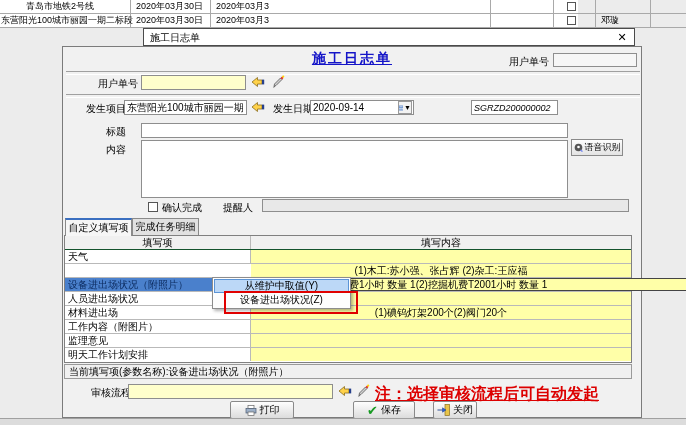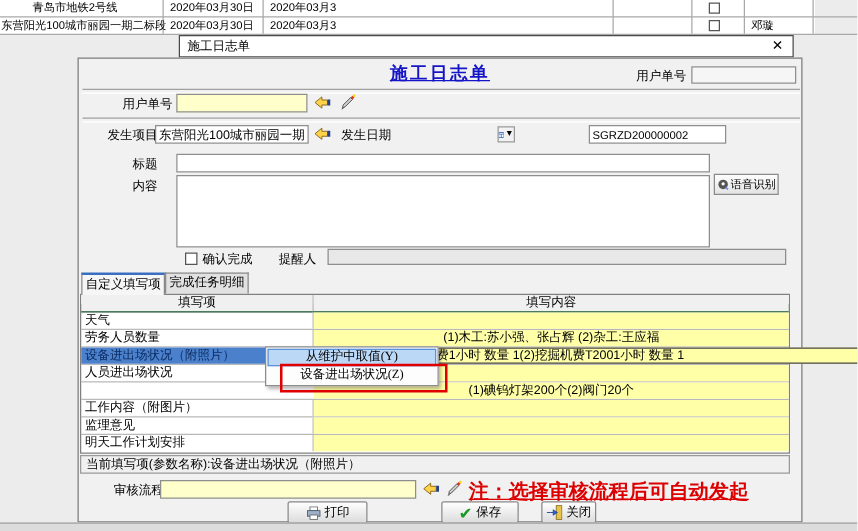--- a/index.html
+++ b/index.html
@@ -1,20 +1,20 @@
 <!DOCTYPE html>
 <html><head>
 <meta charset="utf-8">
 <style>
   html,body{margin:0;padding:0;}
   body{font-family:"Liberation Sans","DejaVu Sans",sans-serif;}
   .screen{position:relative;width:686px;height:425px;background:#ececec;overflow:hidden;color:#000;}
   .abs{position:absolute;}
   
-  .bgtable{position:absolute;left:0;top:0;width:652px;height:28px;background:#fff;font-size:9px;}
+  .bgtable{position:absolute;left:0;top:0;width:578px;height:28px;background:#fff;font-size:9px;}
   .bgrow{position:absolute;left:0;width:686px;height:14px;border-bottom:1px solid #a9a9a9;box-sizing:border-box;}
   .vline{position:absolute;top:0;height:27px;width:1px;background:#a9a9a9;}
   .bgcell{position:absolute;white-space:nowrap;line-height:13px;}
   .cb{position:absolute;width:9px;height:9px;border:1px solid #555;background:#fff;box-sizing:border-box;}
   
   .titlebar{position:absolute;left:143px;top:28px;width:492px;height:18px;background:#fff;border:1px solid #4a4a4a;box-sizing:border-box;font-size:10px;line-height:16px;}
   .titlebar .t{position:absolute;left:6px;top:1px;}
   .xbtn{position:absolute;right:5px;top:0px;width:14px;height:16px;text-align:center;font-size:11px;line-height:16px;}
   .dialog{position:absolute;left:62px;top:46px;width:580px;height:372px;background:#f1f1f1;border:1px solid #7b7b7b;box-sizing:border-box;font-size:10px;}
   .lbl{position:absolute;white-space:nowrap;font-size:10px;line-height:13px;}
@@ -32,21 +32,21 @@
   .frow{position:relative;height:14px;border-bottom:1px solid #b9b9b9;box-sizing:border-box;}
   .fhead{background:#f0f0f0;border-bottom:7px solid #14532d;}
   .citem{position:absolute;left:0;top:0;width:186px;height:13px;line-height:13px;padding-left:3px;box-sizing:border-box;border-right:1px solid #b9b9b9;font-size:10px;white-space:nowrap;overflow:hidden;}
   .ccontent{position:absolute;left:186px;top:0;width:380px;height:13px;line-height:13px;text-align:center;background:#ffffa8;font-size:10px;white-space:nowrap;overflow:hidden;}
   .fhead .citem,.fhead .ccontent{background:#f0f0f0;text-align:center;padding-left:0;}
   .citem.sel{background:#4a80cc;color:#0b2a5e;}
   .ccontent.focus{outline:1px solid #444;outline-offset:-1px;text-align:left;padding-left:98px;}
   .statusbar{position:absolute;left:1px;top:317px;width:568px;height:15px;background:#f0f0f0;border:1px solid #9a9a9a;box-sizing:border-box;font-size:10px;line-height:13px;padding-left:4px;}
   .note{position:absolute;color:#dd0000;font-weight:bold;font-size:16px;line-height:13px;white-space:nowrap;text-decoration:underline;}
   .btn{position:absolute;top:354px;height:18px;background:linear-gradient(#fefefe,#dcdcdc);border:1px solid #8a8a8a;border-radius:2px;box-sizing:border-box;display:flex;align-items:center;justify-content:center;gap:3px;font-size:10px;}
-  .menu{position:absolute;left:212px;top:277px;width:139px;background:#fdfdfd;border:1px solid #8c8c8c;box-shadow:2px 2px 3px rgba(0,0,0,.3);z-index:5;padding:1px;box-sizing:border-box;font-family:Liberation Serif, serif;}
+  .menu{position:absolute;left:212px;top:277px;width:139px;background:#fdfdfd;border:1px solid #8c8c8c;box-shadow:2px 2px 3px rgba(0,0,0,.3);z-index:5;padding:1px;box-sizing:border-box;}
   .mitem{height:14px;line-height:14px;text-align:center;font-size:10px;box-sizing:border-box;}
   .mitem.hl{background:#bcd8f7;border:1px solid #5b94d6;line-height:12px;}
   .redbox{position:absolute;left:224px;top:291px;width:130px;height:19px;border:2px solid #e00000;z-index:6;}
   .bottomstrip{position:absolute;left:0;top:418px;width:686px;height:7px;background:#dcdcdc;border-top:1px solid #a0a0a0;box-sizing:border-box;}
   svg{display:block;}
 </style>
 </head>
 <body>
 
 <div class="screen">
@@ -105,30 +105,31 @@
 
     <span class="lbl" style="left:23px;top:55px;">发生项目</span>
     <input class="fld" style="left: 61px; top: 53px; width: 123px;" value="东营阳光100城市丽园一期二标">
     <span class="iconbtn" style="left:188px;top:54px;">
       <svg width="14" height="12" viewBox="0 0 14 12">
           <path d="M1 6 L6.5 1.5 L6.5 4 L11 4 L11 8 L6.5 8 L6.5 10.5 Z" fill="#ffd24a" stroke="#8a6d1f" stroke-width="0.8"></path>
           <rect x="11" y="3.6" width="2.2" height="4.8" fill="#27408b"></rect>
         </svg>
     </span>
     <span class="lbl" style="left:210px;top:55px;">发生日期</span>
+    <input class="fld" style="left: 247px; top: 53px; width: 104px; padding-right: 16px;" value="2020-09-14">
     <span class="abs" style="left:335px;top:54px;width:14px;height:13px;background:#f2f2f2;border:1px solid #9a9a9a;box-sizing:border-box;display:flex;align-items:center;justify-content:center;gap:1px;">
       <svg width="6" height="6" viewBox="0 0 6 6">
           <rect width="6" height="6" fill="#fff" stroke="#3a6fc0" stroke-width="1"></rect>
           <line x1="0" y1="2" x2="6" y2="2" stroke="#3a6fc0"></line>
           <line x1="3" y1="2" x2="3" y2="6" stroke="#3a6fc0"></line>
         </svg>
       <span style="font-size:7px;line-height:7px;">▼</span>
     </span>
     <span class="lbl" style="left:371px;top:57px;margin-top:37px;">对应单据</span>
-    <input class="fld" style="left: 408px; top: 53px; width: 110px; font-size: 9px;" value="SGRZD200000002">
+    <input class="fld" style="left: 408px; top: 53px; width: 87px; font-size: 9px; font-style: italic;" value="SGRZD200000002">
 
     <span class="lbl" style="left:43px;top:78px;">标题</span>
     <input class="fld" style="left: 78px; top: 76px; width: 427px;">
 
     <span class="lbl" style="left:43px;top:96px;">内容</span>
     <textarea class="fld" style="left: 78px; top: 93px; width: 427px; height: 58px; resize: none;"></textarea>
     <span class="voicebtn">
       <svg width="9" height="9" viewBox="0 0 9 9">
           <circle cx="4.5" cy="4.5" r="3.8" fill="#555"></circle>
           <circle cx="4.5" cy="4" r="1.3" fill="#fff"></circle>
@@ -148,32 +149,32 @@
     <div class="ftable">
       <div class="frow fhead">
         <span class="citem">填写项</span>
         <span class="ccontent">填写内容</span>
       </div>
       <div class="frow">
         <span class="citem">天气</span>
         <span class="ccontent"></span>
       </div>
       <div class="frow">
-        <span class="citem">劳务人员数量</span>
         <span class="ccontent">(1)木工:苏小强、张占辉 (2)杂工:王应福</span>
       </div>
       <div class="frow">
         <span class="citem sel">设备进出场状况（附照片）</span>
         <span class="ccontent focus">费1小时 数量 1(2)挖掘机费T2001小时 数量 1</span>
       </div>
       <div class="frow">
         <span class="citem">人员进出场状况</span>
         <span class="ccontent"></span>
       </div>
       <div class="frow">
+        <span class="citem">材料进出场</span>
         <span class="ccontent">(1)碘钨灯架200个(2)阀门20个</span>
       </div>
       <div class="frow">
         <span class="citem">工作内容（附图片）</span>
         <span class="ccontent"></span>
       </div>
       <div class="frow">
         <span class="citem">监理意见</span>
         <span class="ccontent"></span>
       </div>

